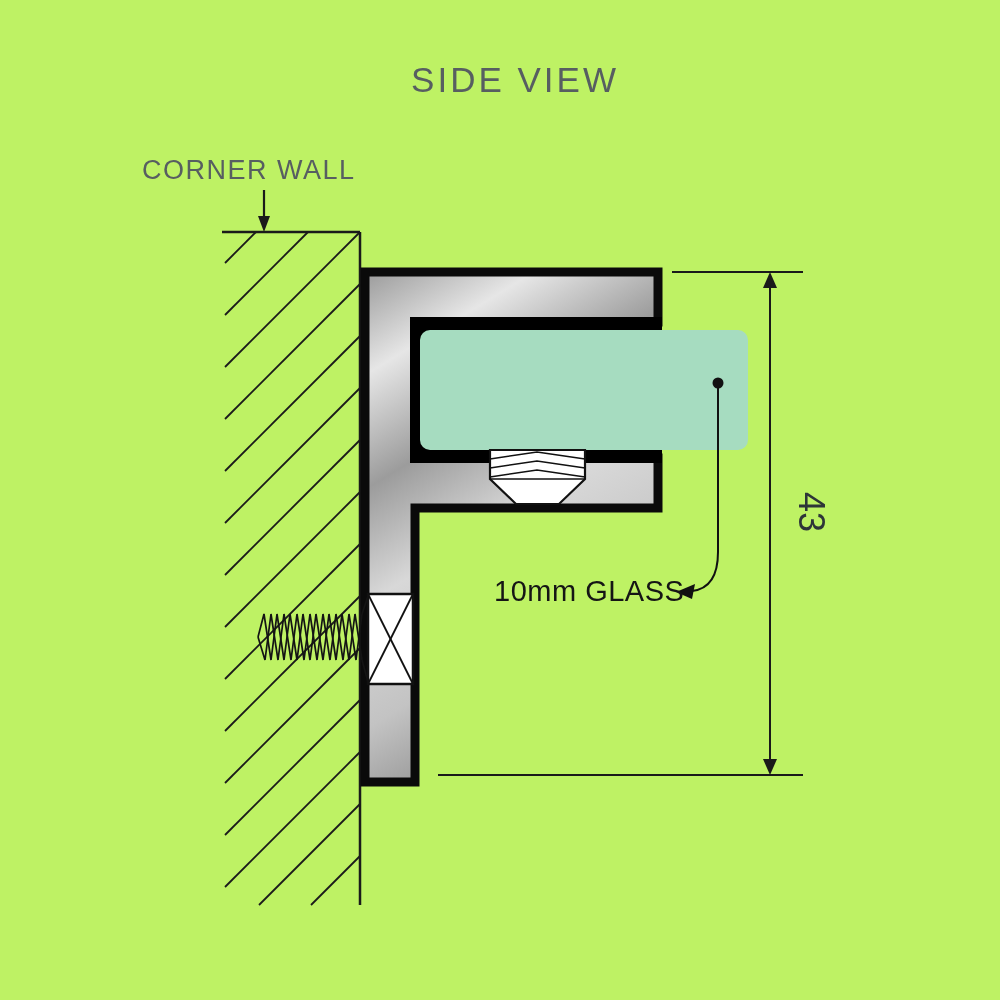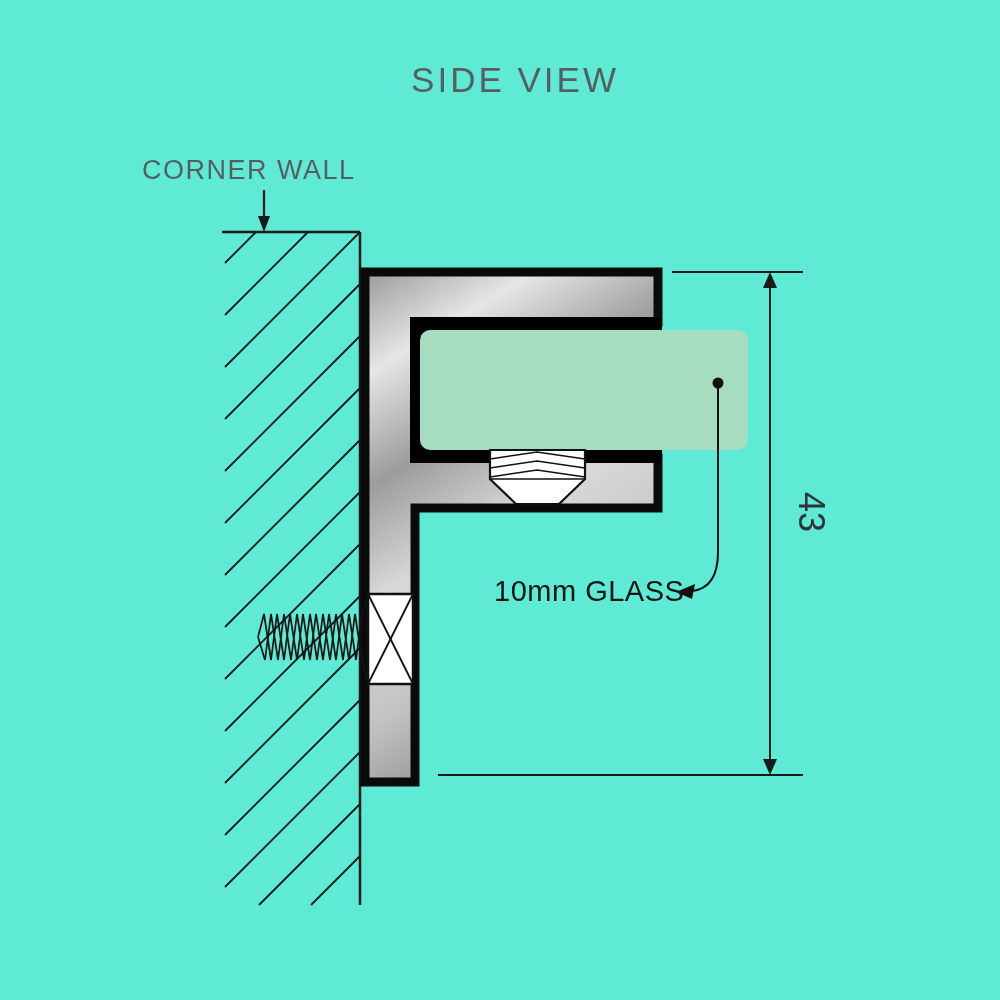--- a/index.html
+++ b/index.html
@@ -1,19 +1,19 @@
 <!DOCTYPE html>
 <html><head>
 <meta charset="utf-8">
 <style>
   html,body{margin:0;padding:0;background:#ffffff;}
   #stage{
     position:relative;
     width:1000px;height:1000px;
-    background:#5eead4;
+    background:#bef264;
     font-family:"Liberation Sans", sans-serif;
     overflow:hidden;
   }
   svg text{font-family:"Liberation Sans", sans-serif;}
   .label-gray{fill:#575e61;}
   .label-black{fill:#151515;}
 </style>
 </head>
 <body>
 

